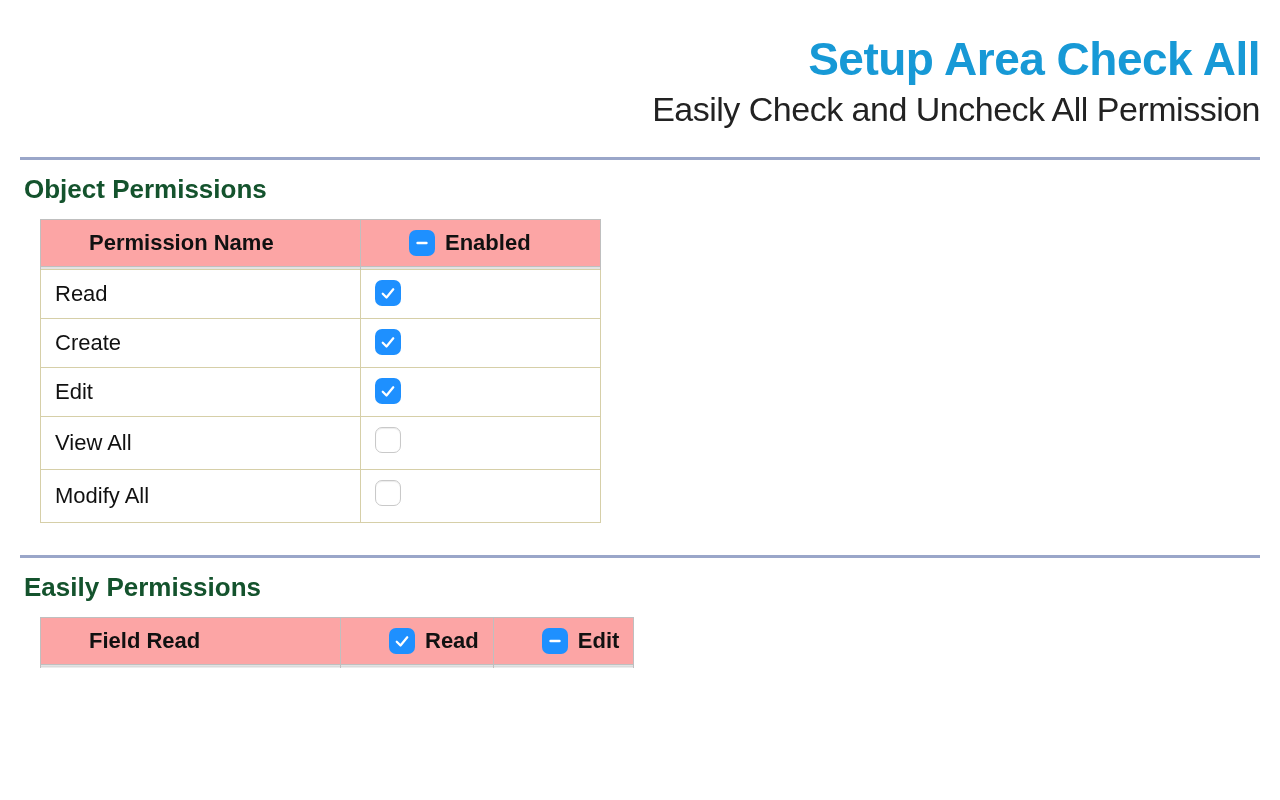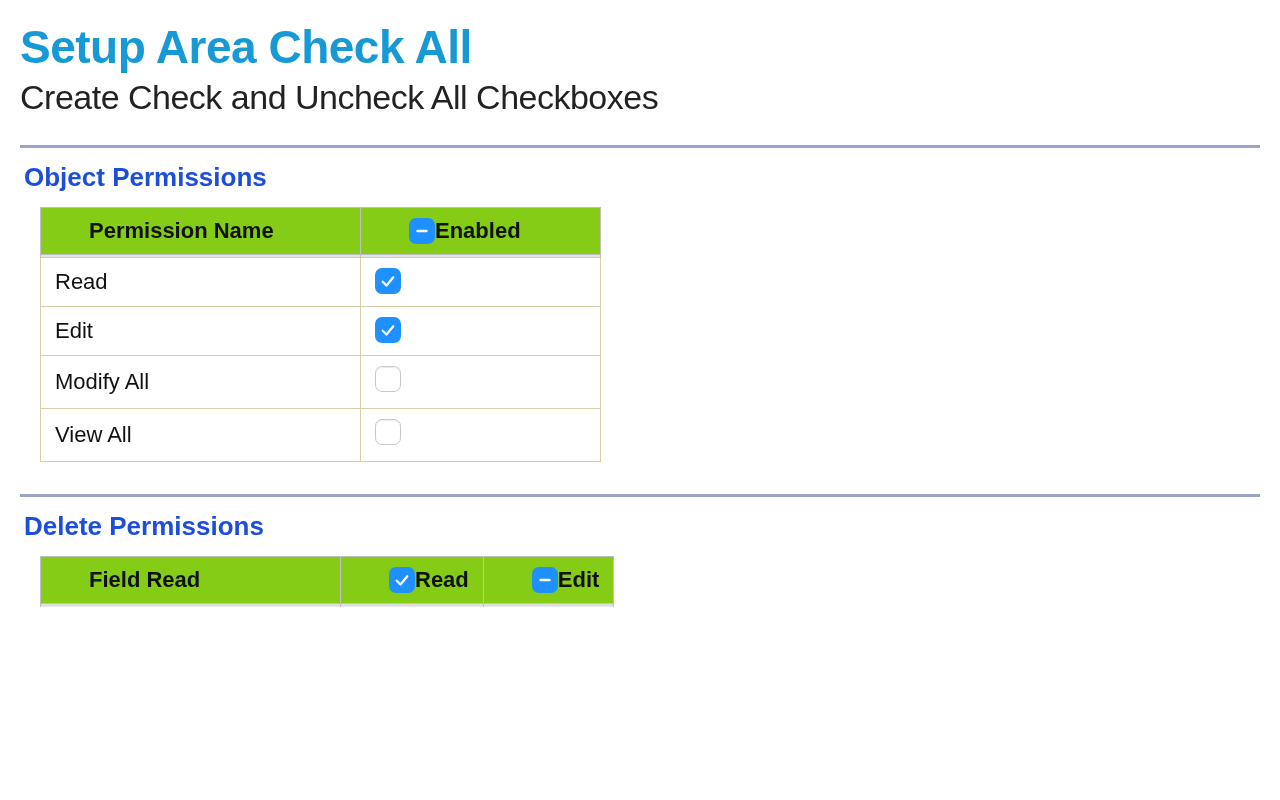--- a/index.html
+++ b/index.html
@@ -1,48 +1,48 @@
 <!DOCTYPE html>
 <html><head>
 <meta charset="utf-8">
 <style>
   * { box-sizing: border-box; margin: 0; padding: 0; }
   html, body { width: 1280px; height: 800px; background: #fff; font-family: Arial, Helvetica, sans-serif; color: #111; }
   .page { padding: 20px 20px 0 20px; }
-  .title-wrap { text-align: left; margin-top: 0; }
+  .title-wrap { text-align: right; margin-top: 12px; }
   .title { font-size: 46px; font-weight: 700; color: #1799d6; letter-spacing: -0.5px; }
   .subtitle { font-size: 34px; font-weight: 300; color: #222; margin-top: 4px; letter-spacing: -0.5px; }
   .divider { border: none; border-top: 3px solid #9aa6c9; margin: 28px 0 14px 0; }
-  .section-heading { font-size: 26px; font-weight: 700; color: #1d4ed8; margin: 0 0 14px 4px; }
+  .section-heading { font-size: 26px; font-weight: 700; color: #14532d; margin: 0 0 14px 4px; }
   table.perm { border-collapse: collapse; margin-left: 20px; }
   table.perm th, table.perm td { border: 1px solid #d6cfa8; padding: 10px 14px; font-size: 22px; text-align: left; vertical-align: middle; background: #fff; }
-  table.perm thead th { background: #84cc16; border-color: #bfbfbf; font-weight: 700; padding-left: 48px; }
+  table.perm thead th { background: #fca5a5; border-color: #bfbfbf; font-weight: 700; padding-left: 48px; }
   table.perm thead tr.shadow th { padding: 0; height: 3px; background: linear-gradient(to bottom, rgba(0,0,0,0.22), rgba(0,0,0,0)); border-top: none; border-bottom: none; }
   .col-name-obj { width: 320px; }
   .col-enabled-obj { width: 240px; }
   .col-name-field { width: 300px; }
   .col-read-field { width: 130px; }
   .col-edit-field { width: 130px; }
-  .th-flex { display: flex; align-items: center; }
+  .th-flex { display: flex; align-items: center; gap: 10px; }
   .cb { width: 26px; height: 26px; border-radius: 7px; display: inline-flex; align-items: center; justify-content: center; border: 1px solid transparent; flex-shrink: 0; }
   .cb.checked { background: #1E90FF; }
   .cb.indeterminate { background: #1E90FF; }
   .cb.unchecked { background: #fff; border-color: #c9c9c9; box-shadow: inset 0 1px 1px rgba(0,0,0,0.08); }
   .cb svg { width: 18px; height: 18px; }
   .cb .check { stroke: #fff; stroke-width: 3; fill: none; stroke-linecap: round; stroke-linejoin: round; }
   .cb .minus { stroke: #fff; stroke-width: 3.2; stroke-linecap: round; }
   .section2 { margin-top: 32px; }
 </style>
 </head>
 <body>
 
 <div class="page">
   <div class="title-wrap">
     <div class="title">Setup Area Check All</div>
-    <div class="subtitle">Create Check and Uncheck All Checkboxes</div>
+    <div class="subtitle">Easily Check and Uncheck All Permission</div>
   </div>
 
   <hr class="divider">
 
   <div>
     <h2 class="section-heading">Object Permissions</h2>
     <table class="perm">
       <colgroup>
         <col class="col-name-obj">
         <col class="col-enabled-obj">
@@ -69,43 +69,51 @@
       <tbody>
           <tr>
             <td>Read</td>
             <td><span class="cb checked" role="checkbox" aria-checked="true">
                 <svg viewBox="0 0 24 24">
                   <polyline class="check" points="5,13 10,18 19,7"></polyline>
                 </svg>
               </span></td>
           </tr>
           <tr>
+            <td>Create</td>
+            <td><span class="cb checked" role="checkbox" aria-checked="true">
+                <svg viewBox="0 0 24 24">
+                  <polyline class="check" points="5,13 10,18 19,7"></polyline>
+                </svg>
+              </span></td>
+          </tr>
+          <tr>
             <td>Edit</td>
             <td><span class="cb checked" role="checkbox" aria-checked="true">
                 <svg viewBox="0 0 24 24">
                   <polyline class="check" points="5,13 10,18 19,7"></polyline>
                 </svg>
               </span></td>
           </tr>
           <tr>
-            <td>Modify All</td>
+            <td>View All</td>
             <td><span class="cb unchecked" role="checkbox" aria-checked="false"></span></td>
           </tr>
           <tr>
-            <td>View All</td>
+            <td>Modify All</td>
             <td><span class="cb unchecked" role="checkbox" aria-checked="false"></span></td>
           </tr>
         </tbody>
     </table>
   </div>
 
   <hr class="divider section2">
 
   <div>
-    <h2 class="section-heading">Delete Permissions</h2>
+    <h2 class="section-heading">Easily Permissions</h2>
     <table class="perm">
       <colgroup>
         <col class="col-name-field">
         <col class="col-read-field">
         <col class="col-edit-field">
       </colgroup>
       <thead>
         <tr>
           <th>Field Read</th>
           <th>

